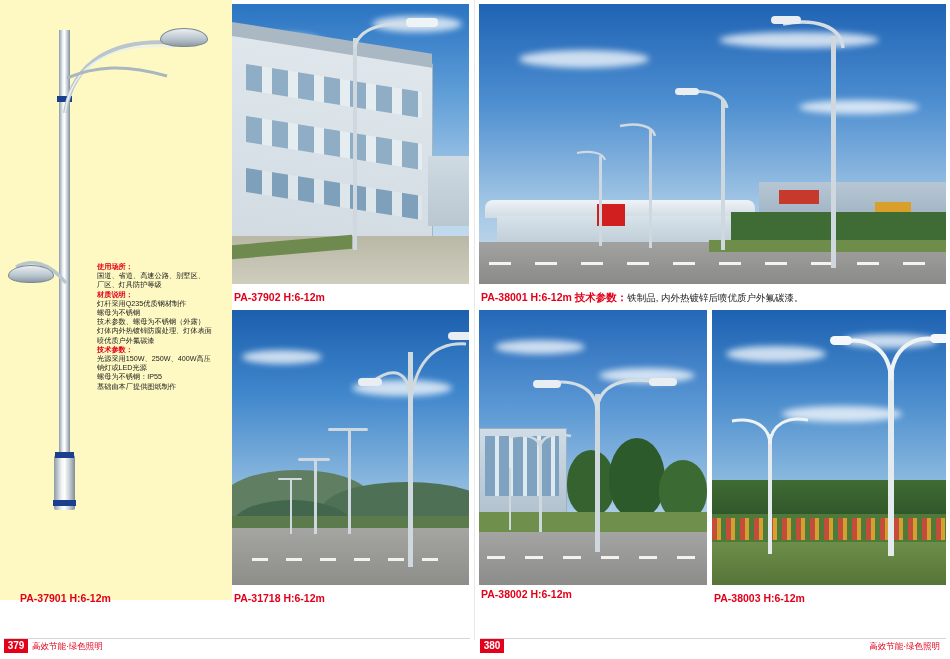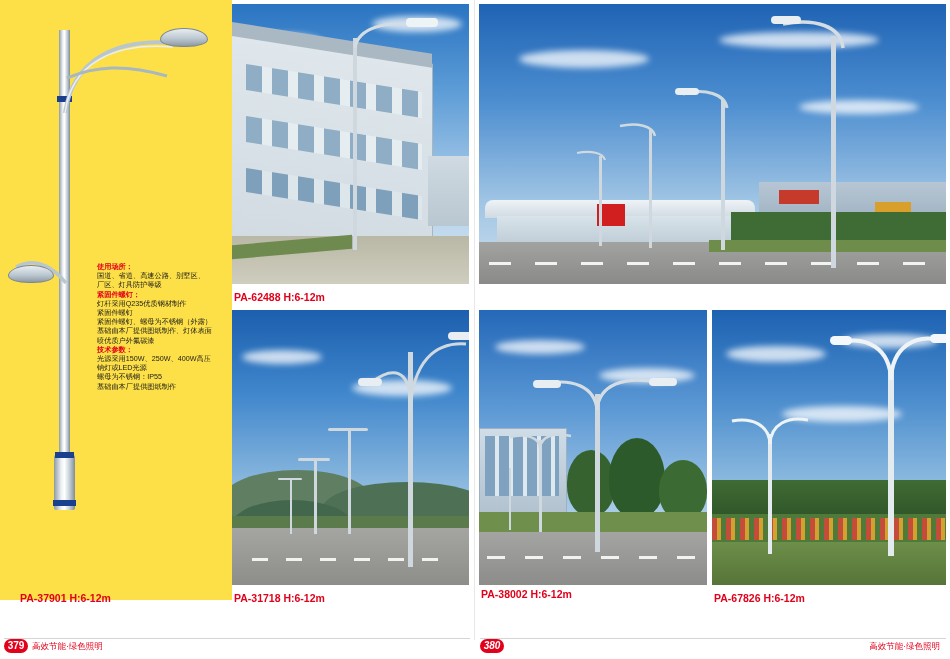--- a/index.html
+++ b/index.html
@@ -96,21 +96,20 @@
     position: absolute;
     bottom: 6px;
     width: 24px;
     height: 14px;
     background: #e2001a;
     color: #ffffff;
     font-size: 10px;
     font-weight: bold;
     line-height: 14px;
     text-align: center;
-    border-radius: 7px;
   }
   .footer-txt {
     position: absolute;
     bottom: 6px;
     font-size: 8.5px;
     color: #e2001a;
     line-height: 14px;
     white-space: nowrap;
   }
   .footer-rule {
@@ -136,21 +135,21 @@
   .pole-s { position: absolute; background: #cfd8de; }
   .arm-s { position: absolute; background: #cfd8de; border-radius: 2px; }
   .head-s { position: absolute; background: #e8eef2; border-radius: 2px; }
   .hill { position: absolute; border-radius: 50% 50% 0 0; }
 </style>
 </head>
 <body>
 
 <div class="page">
 
-  <div class="panel" style="left:0px;top:0px;width:232px;height:600px;background:#fde047;">
+  <div class="panel" style="left:0px;top:0px;width:232px;height:600px;background:#fef9c3;">
 
     <div class="pole-main" style="left:59px;top:30px;width:11px;height:480px;"></div>
     <div class="pole-main" style="left:54px;top:455px;width:21px;height:55px;border-radius:2px;"></div>
     <div class="pole-band" style="left:57px;top:96px;width:15px;height:6px;"></div>
     <div class="pole-band" style="left:55px;top:452px;width:19px;height:6px;"></div>
     <div class="pole-band" style="left:53px;top:500px;width:23px;height:6px;"></div>
 
     <svg class="shape" style="left:55px;top:18px;width:135px;height:95px;" viewBox="0 0 135 95">
       <path d="M10 95 C 18 42, 60 20, 120 25" stroke="#b9c6ce" stroke-width="4" fill="none"></path>
       <path d="M10 95 C 16 46, 58 24, 118 29" stroke="#e9eef2" stroke-width="1.5" fill="none"></path>
@@ -161,25 +160,25 @@
 
     <svg class="shape" style="left:8px;top:255px;width:60px;height:30px;" viewBox="0 0 60 30">
       <path d="M58 28 C 40 6, 22 4, 8 12" stroke="#b9c6ce" stroke-width="3.5" fill="none"></path>
     </svg>
     <div class="lamp-head" style="left:8px;top:265px;width:44px;height:16px;"></div>
 
     <div class="spec">
       <div class="hd">使用场所：</div>
       <div>国道、省道、高速公路、别墅区、</div>
       <div>厂区、灯具防护等级</div>
-      <div class="hd">紧固件螺钉：</div>
+      <div class="hd">材质说明：</div>
       <div>灯杆采用Q235优质钢材制作</div>
-      <div>紧固件螺钉</div>
-      <div>紧固件螺钉、螺母为不锈钢（外露）</div>
-      <div>基础由本厂提供图纸制作、灯体表面</div>
+      <div>螺母为不锈钢</div>
+      <div>技术参数、螺母为不锈钢（外露）</div>
+      <div>灯体内外热镀锌防腐处理、灯体表面</div>
       <div>喷优质户外氟碳漆</div>
       <div class="hd">技术参数：</div>
       <div>光源采用150W、250W、400W高压</div>
       <div>钠灯或LED光源</div>
       <div>螺母为不锈钢：IP55</div>
       <div>基础由本厂提供图纸制作</div>
     </div>
   </div>
   <div class="caption" style="left:20px;top:592px;">
     <span>PA-37901</span>
@@ -202,21 +201,21 @@
     <div class="ground" style="left:0px;top:232px;width:237px;height:48px;background:linear-gradient(180deg,#b9b7a6 0%,#cfcdbd 100%);"></div>
     <div class="shape" style="left:0px;top:236px;width:120px;height:14px;background:#6e8a4e;transform:skewY(-5deg);"></div>
 
     <div class="pole-s" style="left:121px;top:34px;width:4px;height:212px;"></div>
     <svg class="shape" style="left:118px;top:14px;width:75px;height:32px;" viewBox="0 0 75 32">
       <path d="M5 30 C 8 10, 35 2, 70 8" stroke="#d3dde3" stroke-width="3" fill="none"></path>
     </svg>
     <div class="head-s" style="left:174px;top:14px;width:32px;height:9px;background:#eef3f6;border-radius:4px;"></div>
   </div>
   <div class="caption" style="left:234px;top:291px;">
-    <span>PA-62488</span>
+    <span>PA-37902</span>
     <span>H:6-12m</span>
   </div>
 
   <div class="panel sky-c" style="left:232px;top:310px;width:237px;height:275px;">
     <div class="cloud" style="left:10px;top:40px;width:80px;height:14px;"></div>
     <div class="cloud" style="left:120px;top:70px;width:100px;height:16px;"></div>
 
     <div class="hill" style="left:-10px;top:160px;width:150px;height:60px;background:#5f7e62;"></div>
     <div class="hill" style="left:90px;top:172px;width:170px;height:55px;background:#4e7054;"></div>
     <div class="hill" style="left:0px;top:190px;width:120px;height:50px;background:#43674c;"></div>
@@ -280,20 +279,25 @@
     <div class="head-s" style="left:196px;top:84px;width:24px;height:7px;border-radius:4px;"></div>
     <div class="pole-s" style="left:170px;top:126px;width:3px;height:118px;"></div>
     <svg class="shape" style="left:138px;top:116px;width:40px;height:18px;" viewBox="0 0 40 18">
       <path d="M38 16 C 36 6, 20 2, 3 6" stroke="#cfd9e0" stroke-width="2.5" fill="none"></path>
     </svg>
     <div class="pole-s" style="left:120px;top:152px;width:3px;height:90px;"></div>
     <svg class="shape" style="left:96px;top:144px;width:32px;height:14px;" viewBox="0 0 32 14">
       <path d="M30 12 C 28 5, 16 2, 2 5" stroke="#cfd9e0" stroke-width="2.2" fill="none"></path>
     </svg>
   </div>
+  <div class="caption" style="left:481px;top:291px;">
+    <span>PA-38001</span>
+    <span>H:6-12m</span>
+    <span class="tech">技术参数：</span><span class="techtext">铁制品, 内外热镀锌后喷优质户外氟碳漆。</span>
+  </div>
 
   <div class="panel sky-d" style="left:479px;top:310px;width:228px;height:275px;">
     <div class="cloud" style="left:16px;top:30px;width:90px;height:14px;"></div>
     <div class="cloud" style="left:120px;top:58px;width:96px;height:15px;"></div>
 
     <div class="shape" style="left:0px;top:118px;width:86px;height:96px;background:linear-gradient(180deg,#cfdde8,#aebecb);border:1px solid #9fb0be;"></div>
     <div class="shape" style="left:6px;top:126px;width:74px;height:60px;background:repeating-linear-gradient(90deg,#7ea2c0 0 10px,#dde8ef 10px 14px), repeating-linear-gradient(0deg,#7ea2c0 0 10px,#dde8ef 10px 14px);"></div>
 
     <div class="tree" style="left:88px;top:140px;width:48px;height:66px;border-radius:50% 50% 45% 45%;background:#35622f;"></div>
     <div class="tree" style="left:130px;top:128px;width:56px;height:80px;border-radius:50% 50% 45% 45%;background:#2d5a2a;"></div>
@@ -343,26 +347,26 @@
     <div class="head-s" style="left:218px;top:24px;width:22px;height:9px;border-radius:5px;background:#f4f8fa;"></div>
     <div class="head-s" style="left:118px;top:26px;width:22px;height:9px;border-radius:5px;background:#f4f8fa;"></div>
 
     <div class="pole-s" style="left:56px;top:124px;width:4px;height:120px;background:#e4ebef;"></div>
     <svg class="shape" style="left:16px;top:100px;width:84px;height:36px;" viewBox="0 0 84 36">
       <path d="M42 34 C 43 14, 60 6, 80 10" stroke="#eef3f6" stroke-width="3" fill="none"></path>
       <path d="M42 34 C 41 15, 24 7, 4 11" stroke="#eef3f6" stroke-width="3" fill="none"></path>
     </svg>
   </div>
   <div class="caption" style="left:714px;top:592px;">
-    <span>PA-67826</span>
+    <span>PA-38003</span>
     <span>H:6-12m</span>
   </div>
 
   <div class="footer-rule" style="left:4px;width:466px;"></div>
   <div class="footer-rule" style="left:480px;width:466px;"></div>
 
   <div class="footer-num" style="left:4px;">379</div>
   <div class="footer-txt" style="left:32px;">高效节能·绿色照明</div>
 
-  <div class="footer-num" style="left:480px;font-style:italic;">380</div>
+  <div class="footer-num" style="left:480px;">380</div>
   <div class="footer-txt" style="right:10px;">高效节能·绿色照明</div>
 
 </div>
 
 </body></html>

